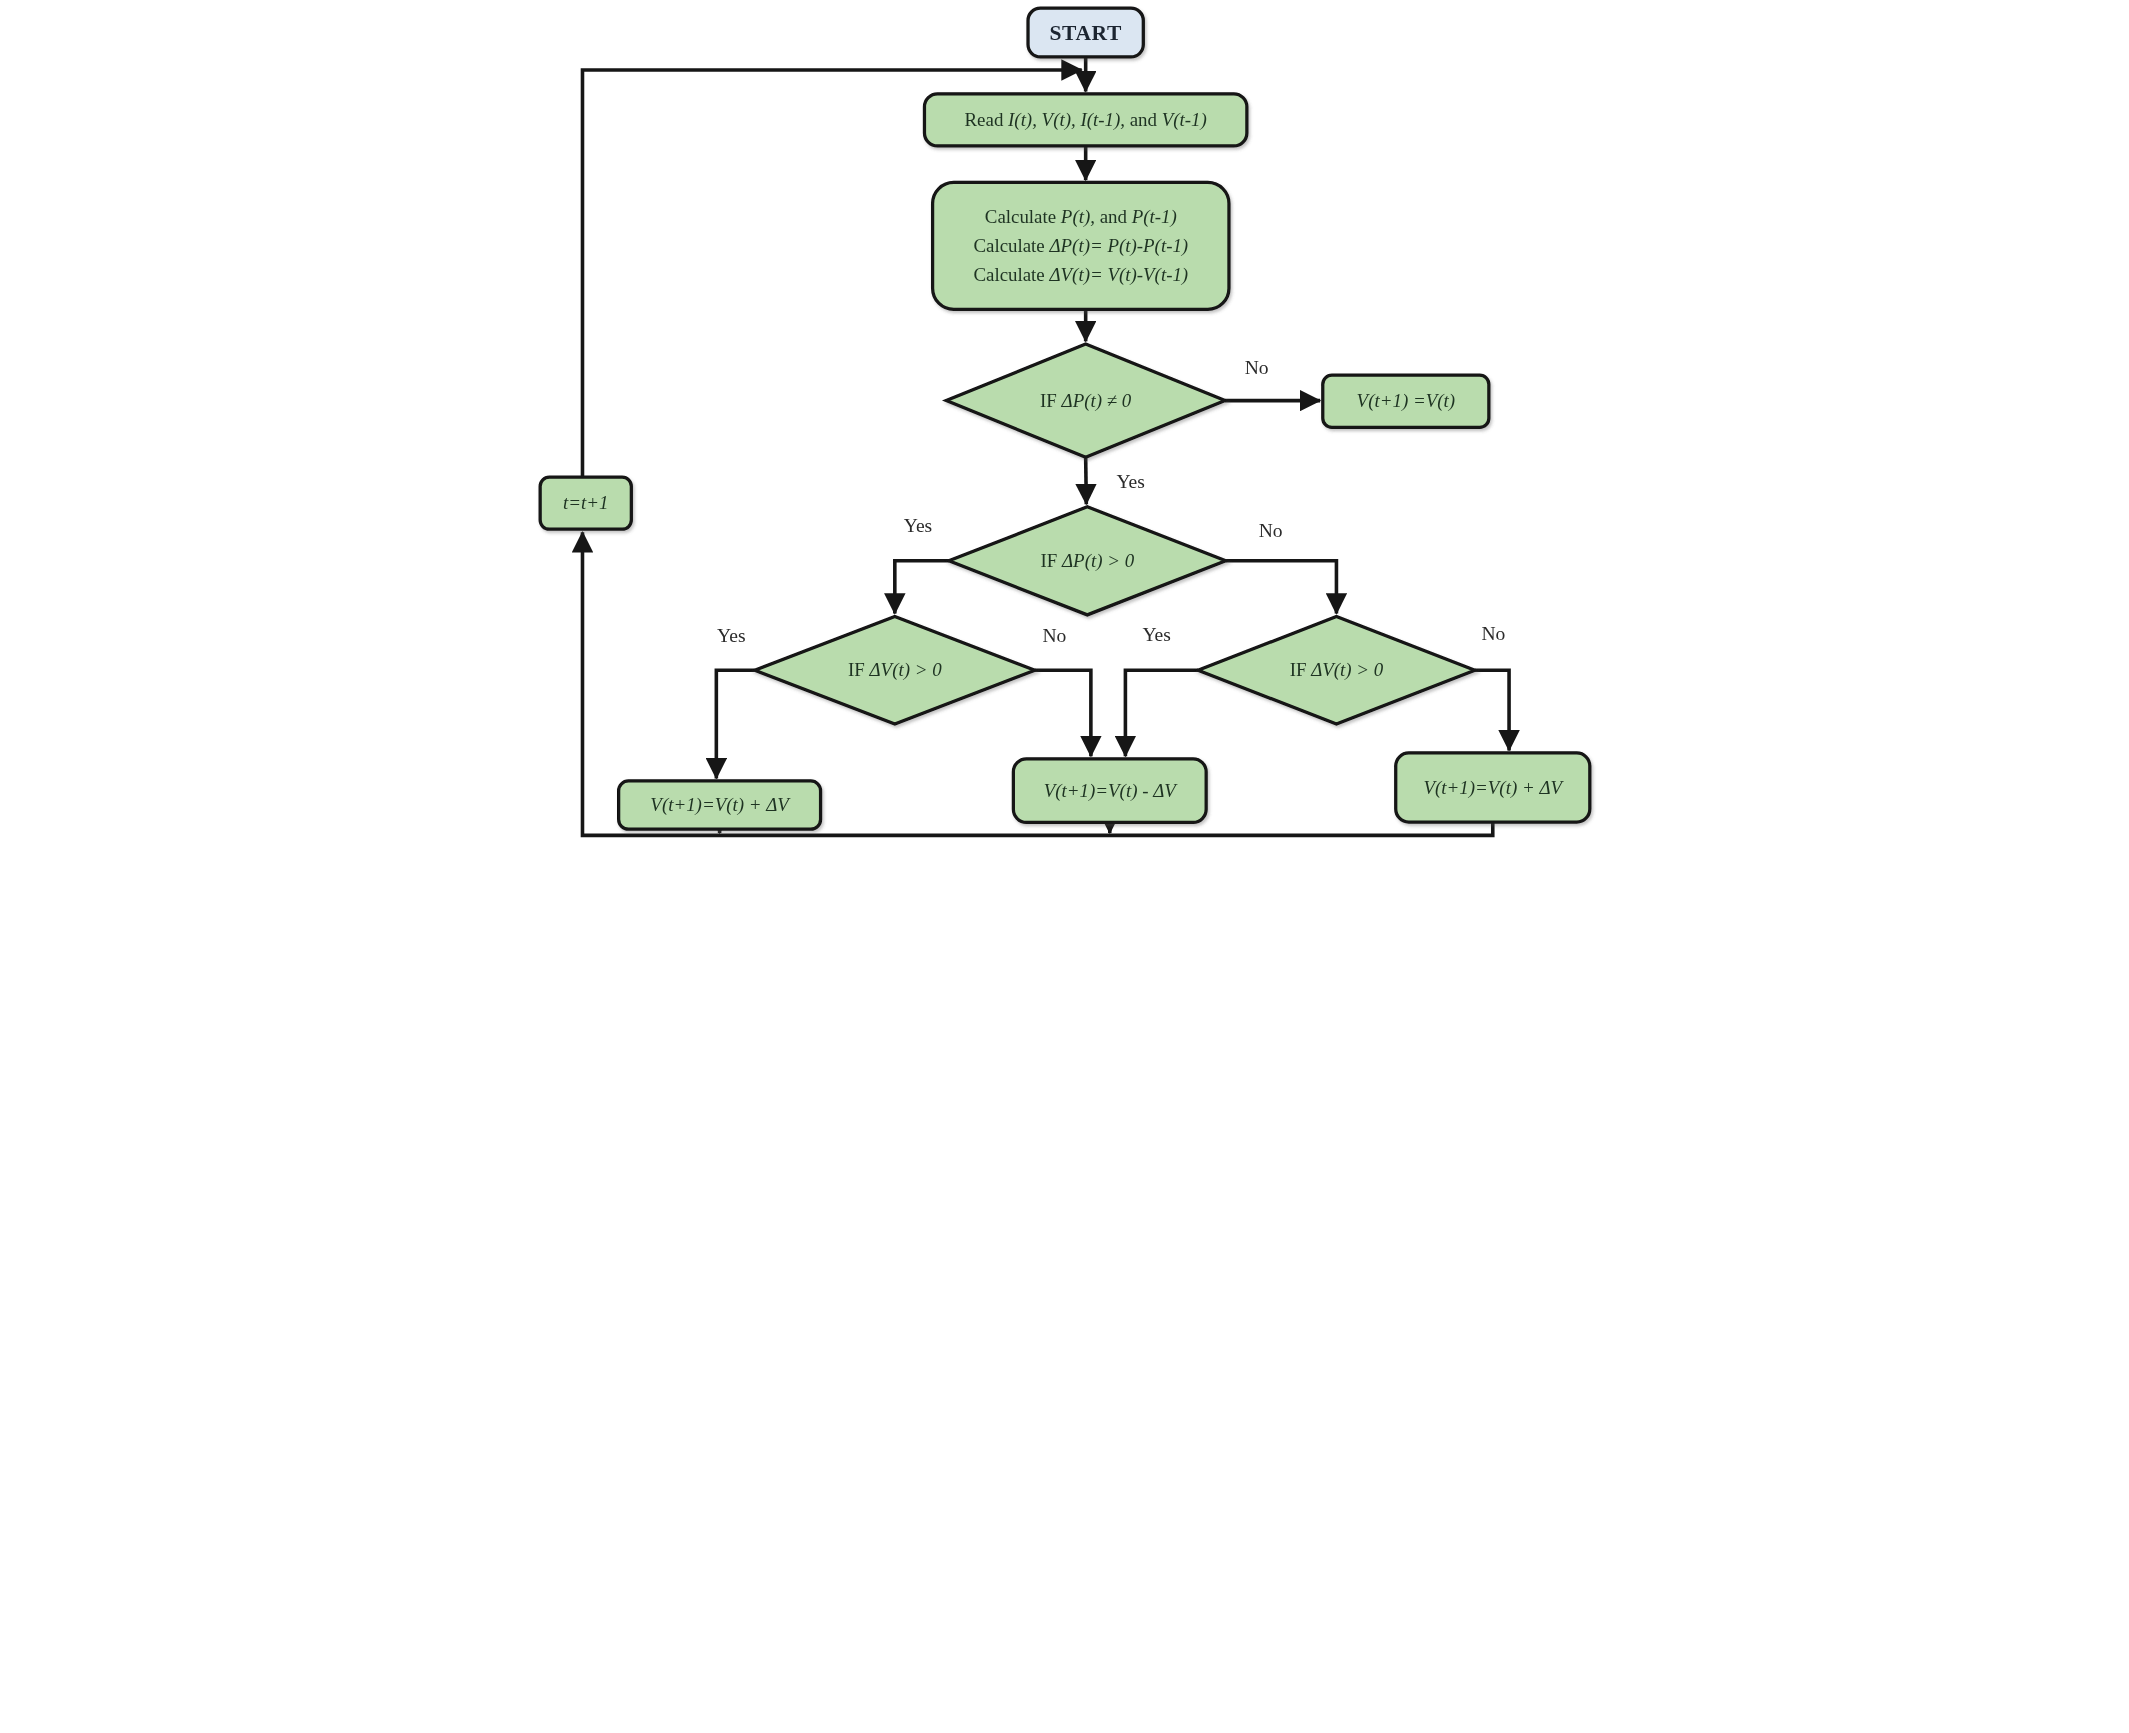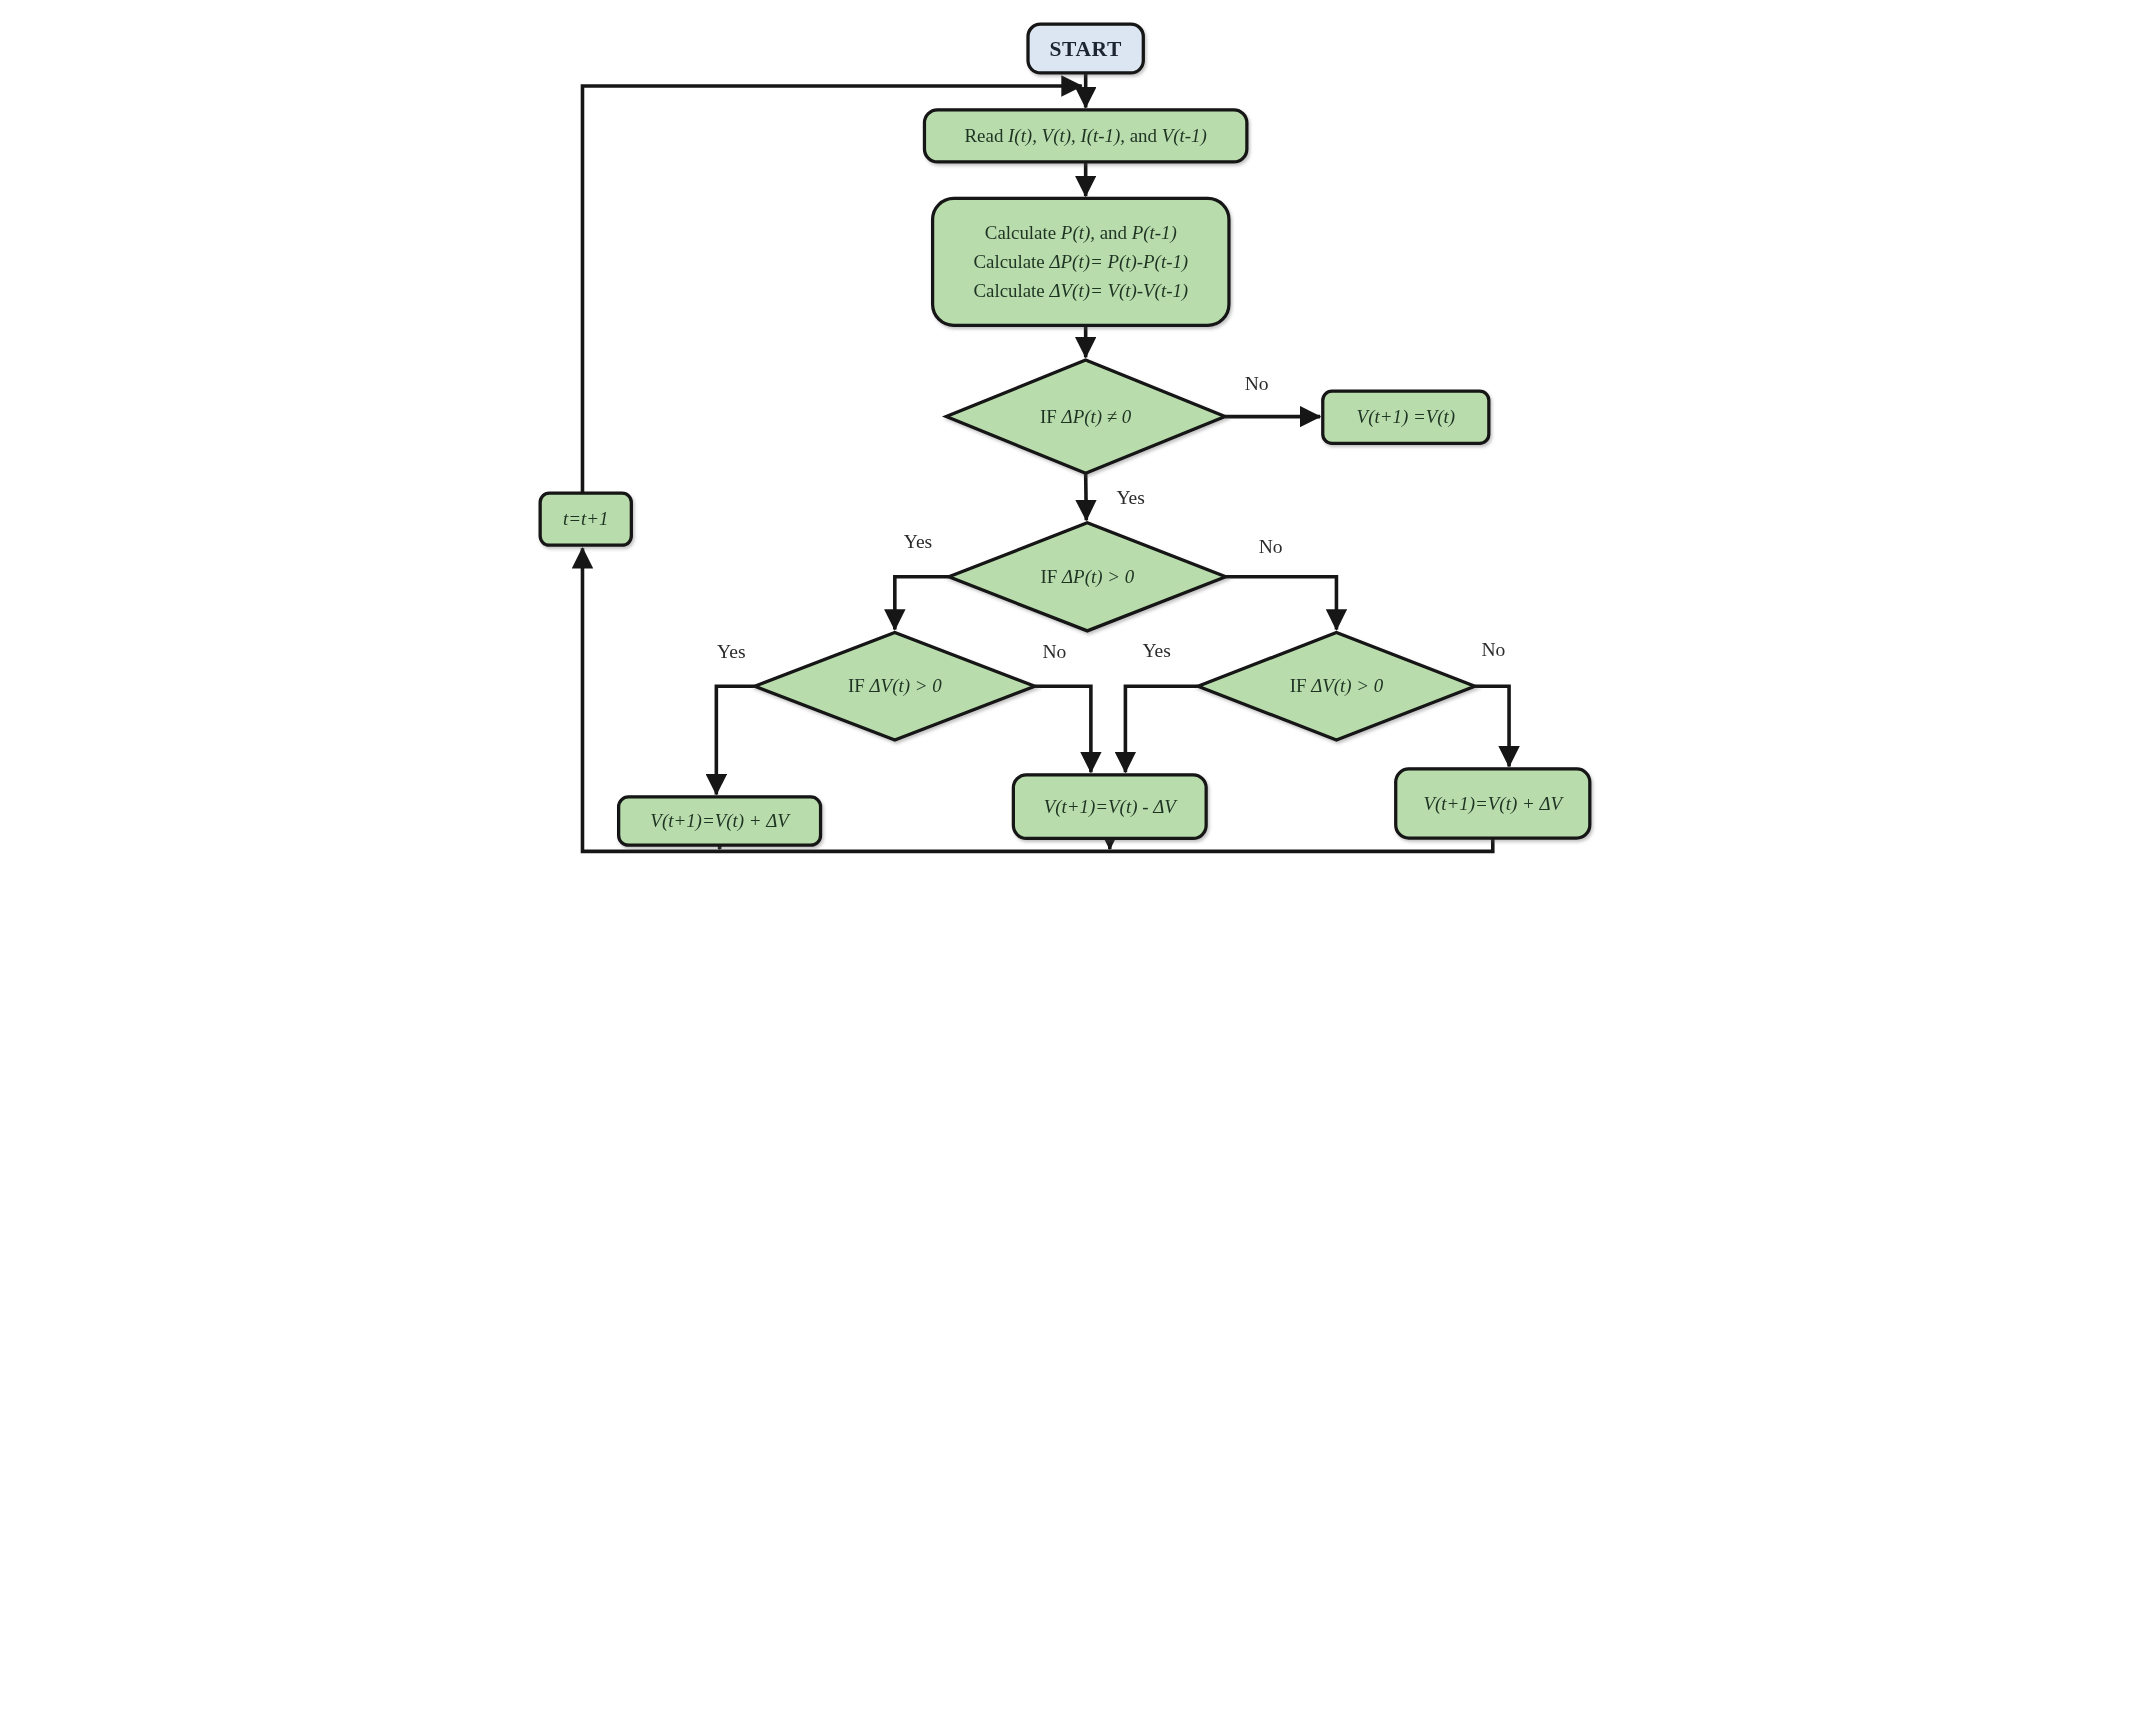--- a/index.html
+++ b/index.html
@@ -4,21 +4,21 @@
 <title>Flowchart</title>
 <style>
   html, body {
     margin: 0;
     padding: 0;
     background: #ffffff;
   }
   .stage {
     width: 100%;
     max-width: 1065px;
-    margin: 16px auto;
+    margin: 0 auto;
   }
   svg {
     display: block;
     width: 100%;
     height: auto;
   }
   .edge {
     fill: none;
     stroke: #161616;
     stroke-width: 11;

